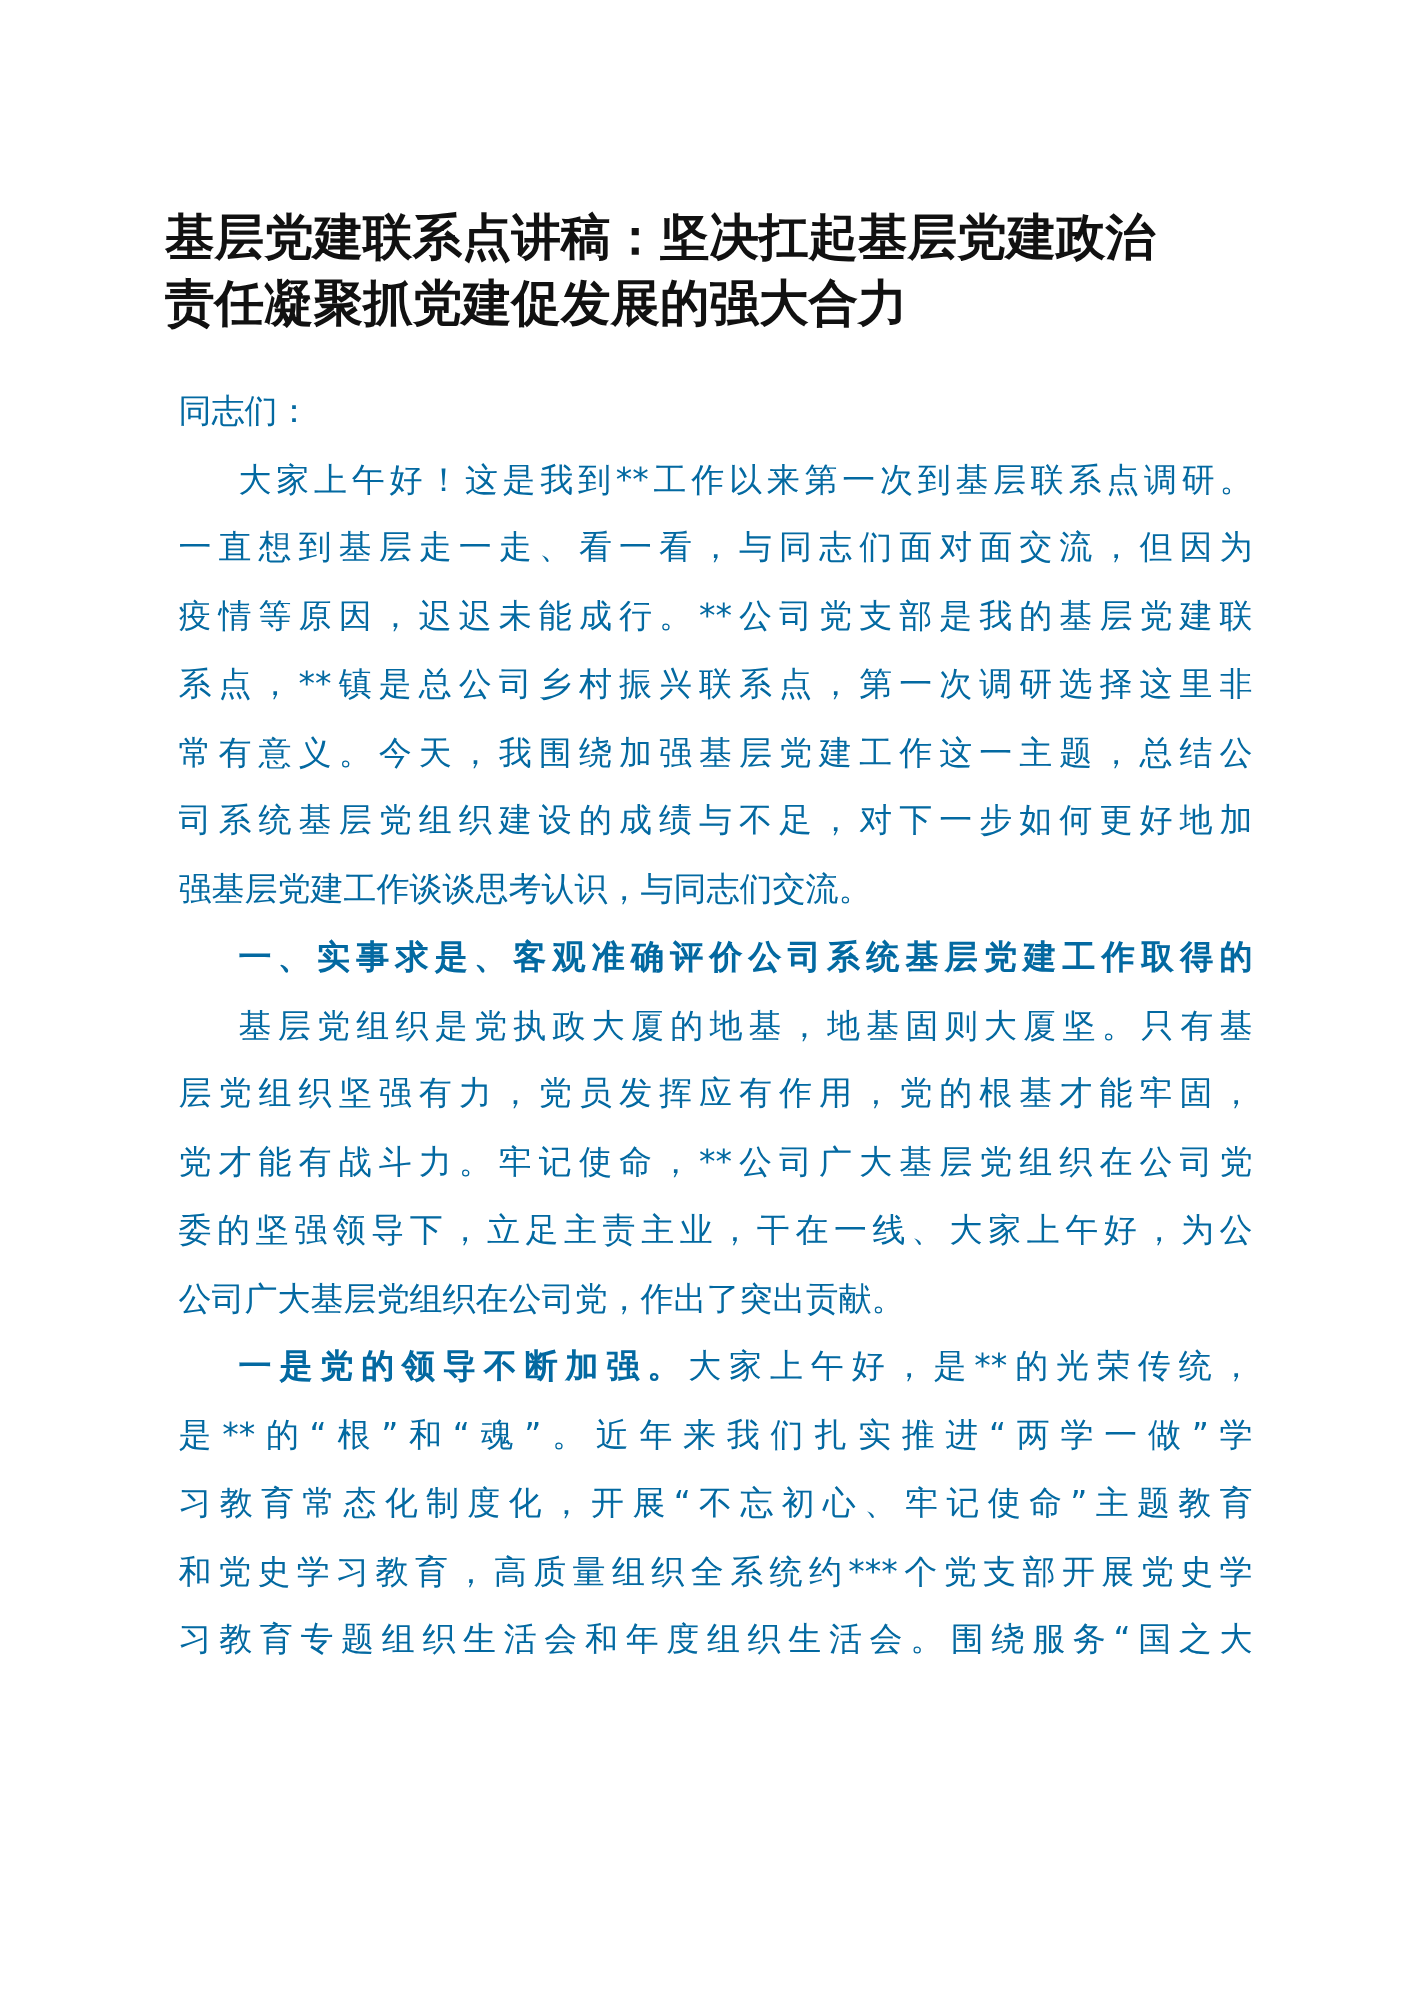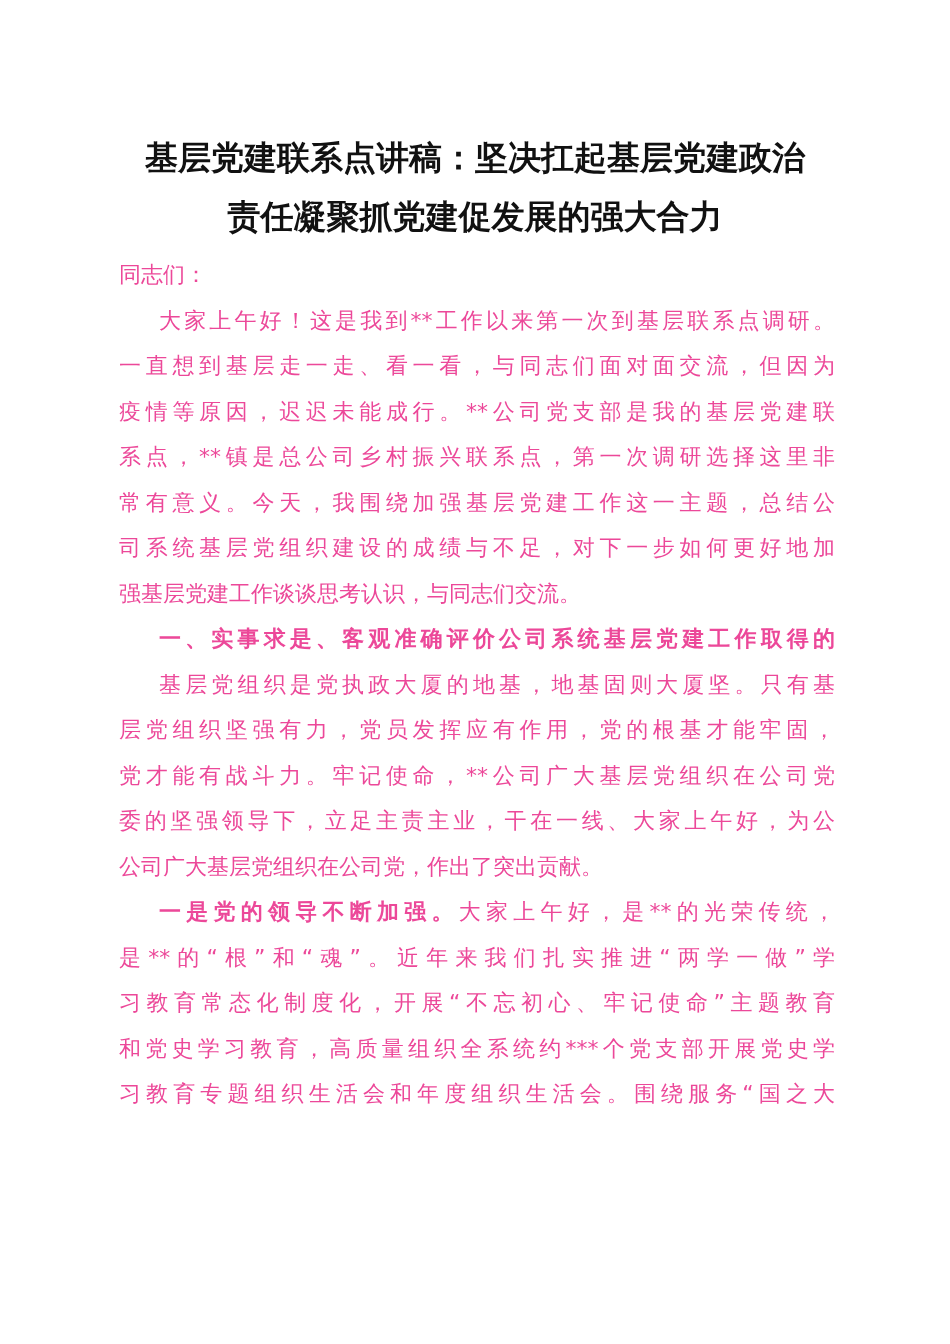--- a/index.html
+++ b/index.html
@@ -1,24 +1,24 @@
 <!DOCTYPE html>
 <html><head>
 <meta charset="utf-8">
 <style>
   html, body { margin:0; padding:0; background:#ffffff; }
   body { width:950px; height:1344px; position:relative; overflow:hidden; color:#1a1a1a; }
   .page { position:absolute; left:0; top:0; width:950px; height:1344px; background:#fff; }
-  .title { position:absolute; left:110px; width:730px; top:136px; text-align:center;
+  .title { position:absolute; left:110px; width:730px; top:136px; text-align:left;
     font-family:"DejaVu Serif","Liberation Serif",serif; font-weight:bold; font-size:33px;
     line-height:44px; color:#111; letter-spacing:0px; }
   .title .t1 { display:block; white-space:nowrap; }
-  .title .t2 { display:block; white-space:nowrap;margin-top:15px; }
+  .title .t2 { display:block; white-space:nowrap; }
   .body { position:absolute; left:119px; width:716px; top:252px;
-    font-family:"DejaVu Sans","Liberation Sans",sans-serif; font-size:22px; line-height:45.5px; color:#ec4899; }
+    font-family:"DejaVu Sans","Liberation Sans",sans-serif; font-size:22px; line-height:45.5px; color:#0369a1; }
   .line { display:block; white-space:nowrap; height:45.5px; text-align:justify; text-align-last:justify; }
   .line.last { text-align-last:left; }
   .indent { padding-left:40px; }
   .h1 { font-weight:bold; }
   .lead { font-weight:bold; }
 </style>
 </head>
 <body>
 
 <div class="page">

